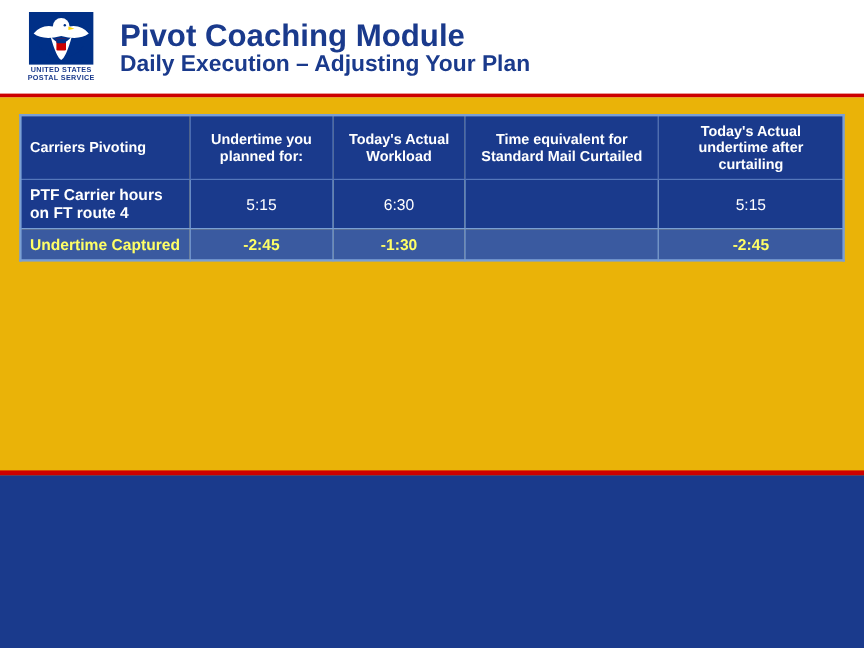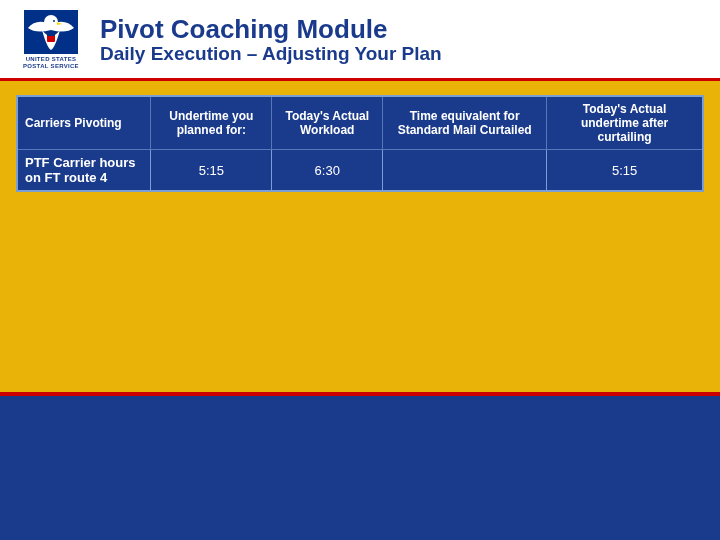--- a/index.html
+++ b/index.html
@@ -210,18 +210,25 @@
         </tr>
       </thead>
       <tbody>
         <tr class="row-ptf">
           <td class="label-cell">PTF Carrier hours on FT route 4</td>
           <td class="center">5:15</td>
           <td class="center">6:30</td>
           <td class="center"></td>
           <td class="center">5:15</td>
         </tr>
+        <tr class="row-last">
+          <td class="label-cell">Undertime Captured</td>
+          <td class="center">-2:45</td>
+          <td class="center">-1:30</td>
+          <td class="center"></td>
+          <td class="center">-2:45</td>
+        </tr>
       </tbody>
     </table>
   </div>
 
   <div class="bottom-line"></div>
 </div>
 
 </body></html>

